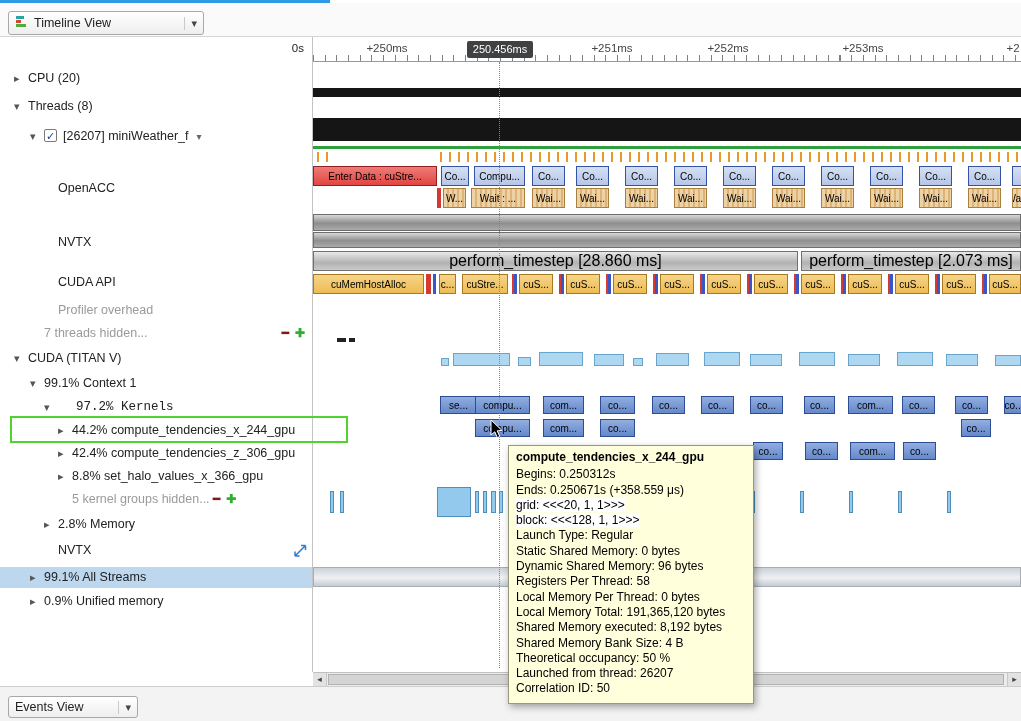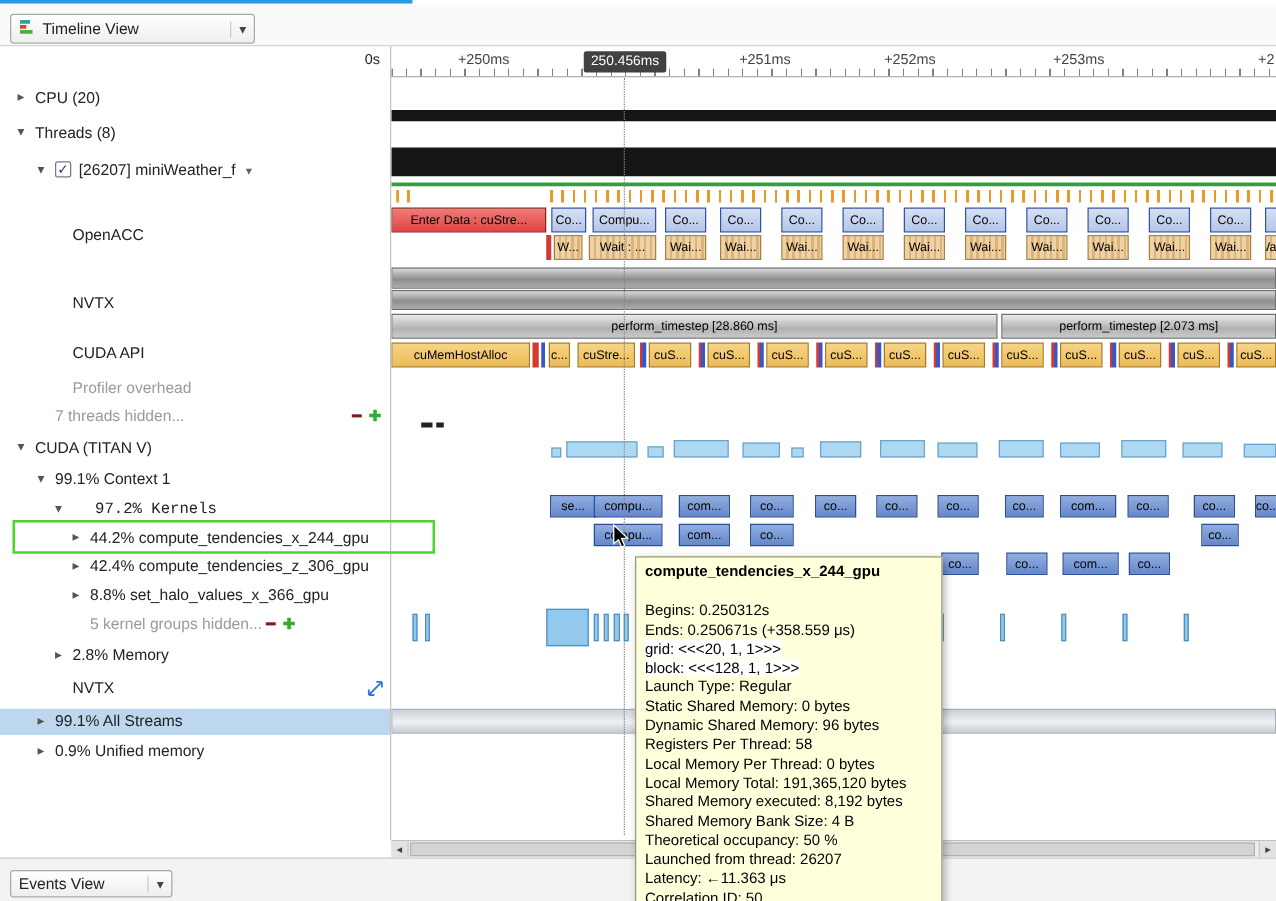--- a/index.html
+++ b/index.html
@@ -51,40 +51,40 @@
          overflow:hidden; white-space:nowrap; font-size:10px; color:#000; }
   .fill-black { background:#151515; }
   .fill-green { background:#2fa03c; }
   .orange-ticks { background:repeating-linear-gradient(90deg,#e8992a 0 2px,transparent 2px 9px); }
   .acc-red  { background:linear-gradient(180deg,#f07b77,#e04642); border:1px solid #8f211e; }
   .acc-blue { background:linear-gradient(180deg,#d6e0f3,#b6c6e8); border:1px solid #3553a4; }
   .wait { background:repeating-linear-gradient(90deg,#ecd2a4 0 3px,#ddb377 3px 5px); border:1px solid #a87f3e; }
   .api  { background:linear-gradient(180deg,#f6d488,#eebc55); border:1px solid #a8791f; }
   .kernel { background:linear-gradient(180deg,#92aee0,#6488cb); border:1px solid #2c4d94; }
   .nvtx-band { background:linear-gradient(180deg,#d8d8d8,#8e8e8e 55%,#ababab); border:1px solid #6e6e6e; }
-  .nvtx { background:linear-gradient(180deg,#e9e9e9,#b2b2b2 60%,#cacaca); border:1px solid #707070; font-size:10px; }
+  .nvtx { background:linear-gradient(180deg,#e9e9e9,#b2b2b2 60%,#cacaca); border:1px solid #707070; font-size:16px; }
   .stream-band { background:linear-gradient(180deg,#ccd2da,#eef0f3 55%,#c6ccd4); border:1px solid #a8aeb6; }
   .tick-red  { background:#d43a30; }
   .tick-blue { background:#3a55c4; }
   .tick-rb { background:linear-gradient(90deg,#d43a30 0 2px,#3a55c4 2px 5px); }
   .hist { background:#aed8f1; border:1px solid #68a5cd; }
   .mem-big  { background:#93c9ec; border:1px solid #4e8fbe; }
   .mem-tick { background:#93c9ec; border:1px solid #4e8fbe; top:auto; bottom:4px; height:22px; }
   .dash { background:#222; top:auto; bottom:0; height:4px; }
 
   
   #splitter { position:absolute; left:312px; top:37px; width:1px; height:635px; background:#c3c3c3; }
   #cursorline { position:absolute; left:499px; top:62px; height:606px; width:0;
                 border-left:1px dotted #858585; z-index:4; }
   #greenbox { position:absolute; left:10px; top:416px; width:338px; height:27px;
               border:2px solid #4fd32f; z-index:6; }
   #tooltip { position:absolute; left:508px; top:445px; width:246px; background:#ffffdc;
              border:1px solid #98987a; box-shadow:2px 3px 7px rgba(0,0,0,.35); z-index:10;
              padding:4px 7px 6px 7px; font-size:12px; line-height:15.3px; color:#000; }
-  #tooltip-title { font-weight:bold; margin-bottom:16px; }
+  #tooltip-title { font-weight:bold; margin-bottom:2px; }
   .tt-line span.hl { background:#ffffff; }
 
   
   #hscroll { position:absolute; left:313px; top:672px; width:708px; height:14px; background:#ececec;
              border-top:1px solid #c0c0c0; }
   .sb-btn { position:absolute; left:0; top:0; width:14px; height:13px; font-size:9px; line-height:13px;
             text-align:center; color:#444; background:#e2e2e2; border-right:1px solid #c8c8c8; }
   .sb-btn.right { left:auto; right:0; border-right:none; border-left:1px solid #c8c8c8; }
   .sb-thumb { position:absolute; left:15px; top:1px; width:676px; height:11px; background:#d4d4d4;
               border:1px solid #b2b2b2; }
@@ -367,21 +367,20 @@
         <div class="tt-line"><span>Launch Type: Regular</span></div>
         <div class="tt-line"><span>Static Shared Memory: 0 bytes</span></div>
         <div class="tt-line"><span>Dynamic Shared Memory: 96 bytes</span></div>
         <div class="tt-line"><span>Registers Per Thread: 58</span></div>
         <div class="tt-line"><span>Local Memory Per Thread: 0 bytes</span></div>
         <div class="tt-line"><span>Local Memory Total: 191,365,120 bytes</span></div>
         <div class="tt-line"><span>Shared Memory executed: 8,192 bytes</span></div>
         <div class="tt-line"><span>Shared Memory Bank Size: 4 B</span></div>
         <div class="tt-line"><span>Theoretical occupancy: 50 %</span></div>
         <div class="tt-line"><span>Launched from thread: 26207</span></div>
-        <div class="tt-line"><span>Latency: ←11.363 μs</span></div>
         <div class="tt-line"><span>Correlation ID: 50</span></div>
       </div>
   </div>
 
   <div id="hscroll">
     <span class="sb-btn">◂</span>
     <div class="sb-thumb"></div>
     <span class="sb-btn right">▸</span>
   </div>
 

